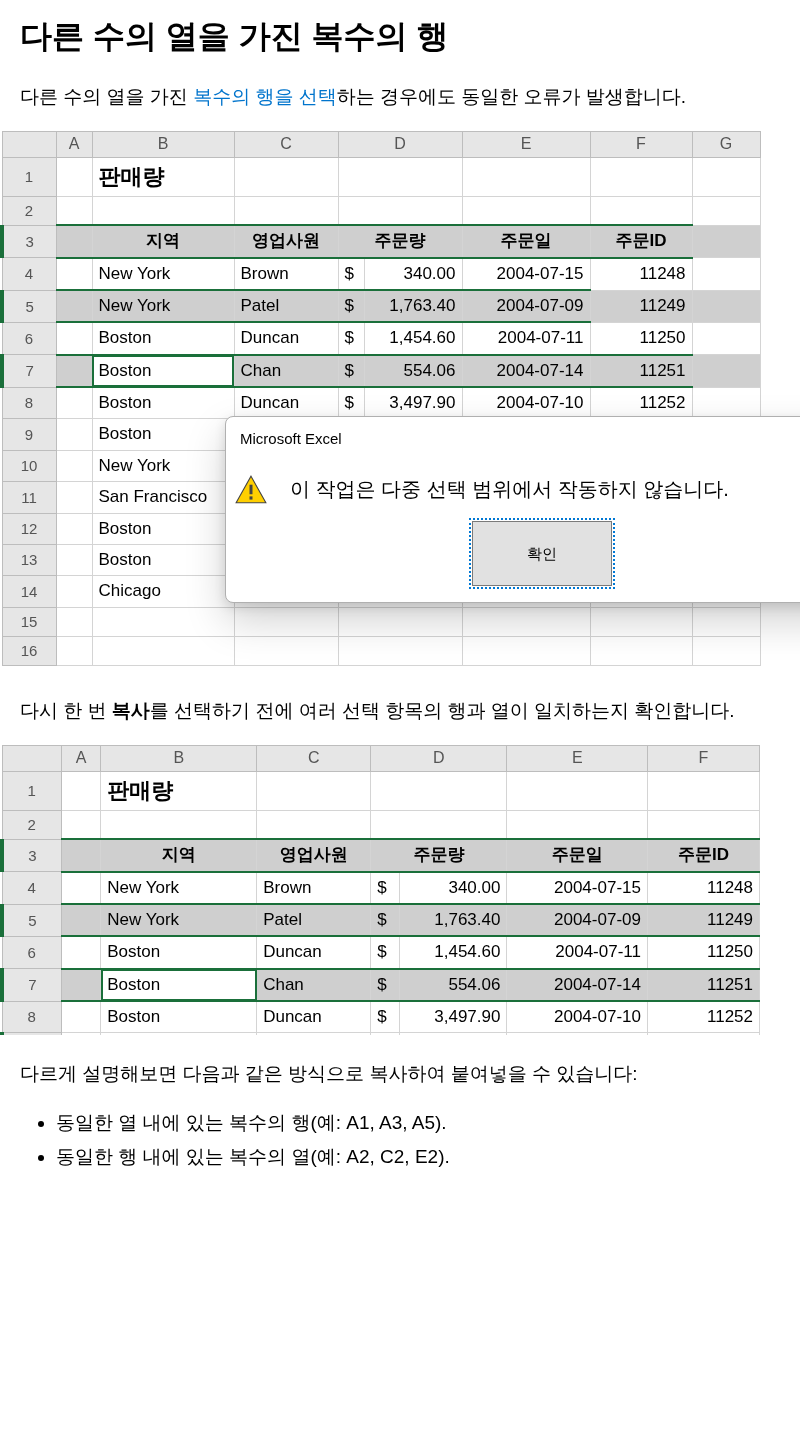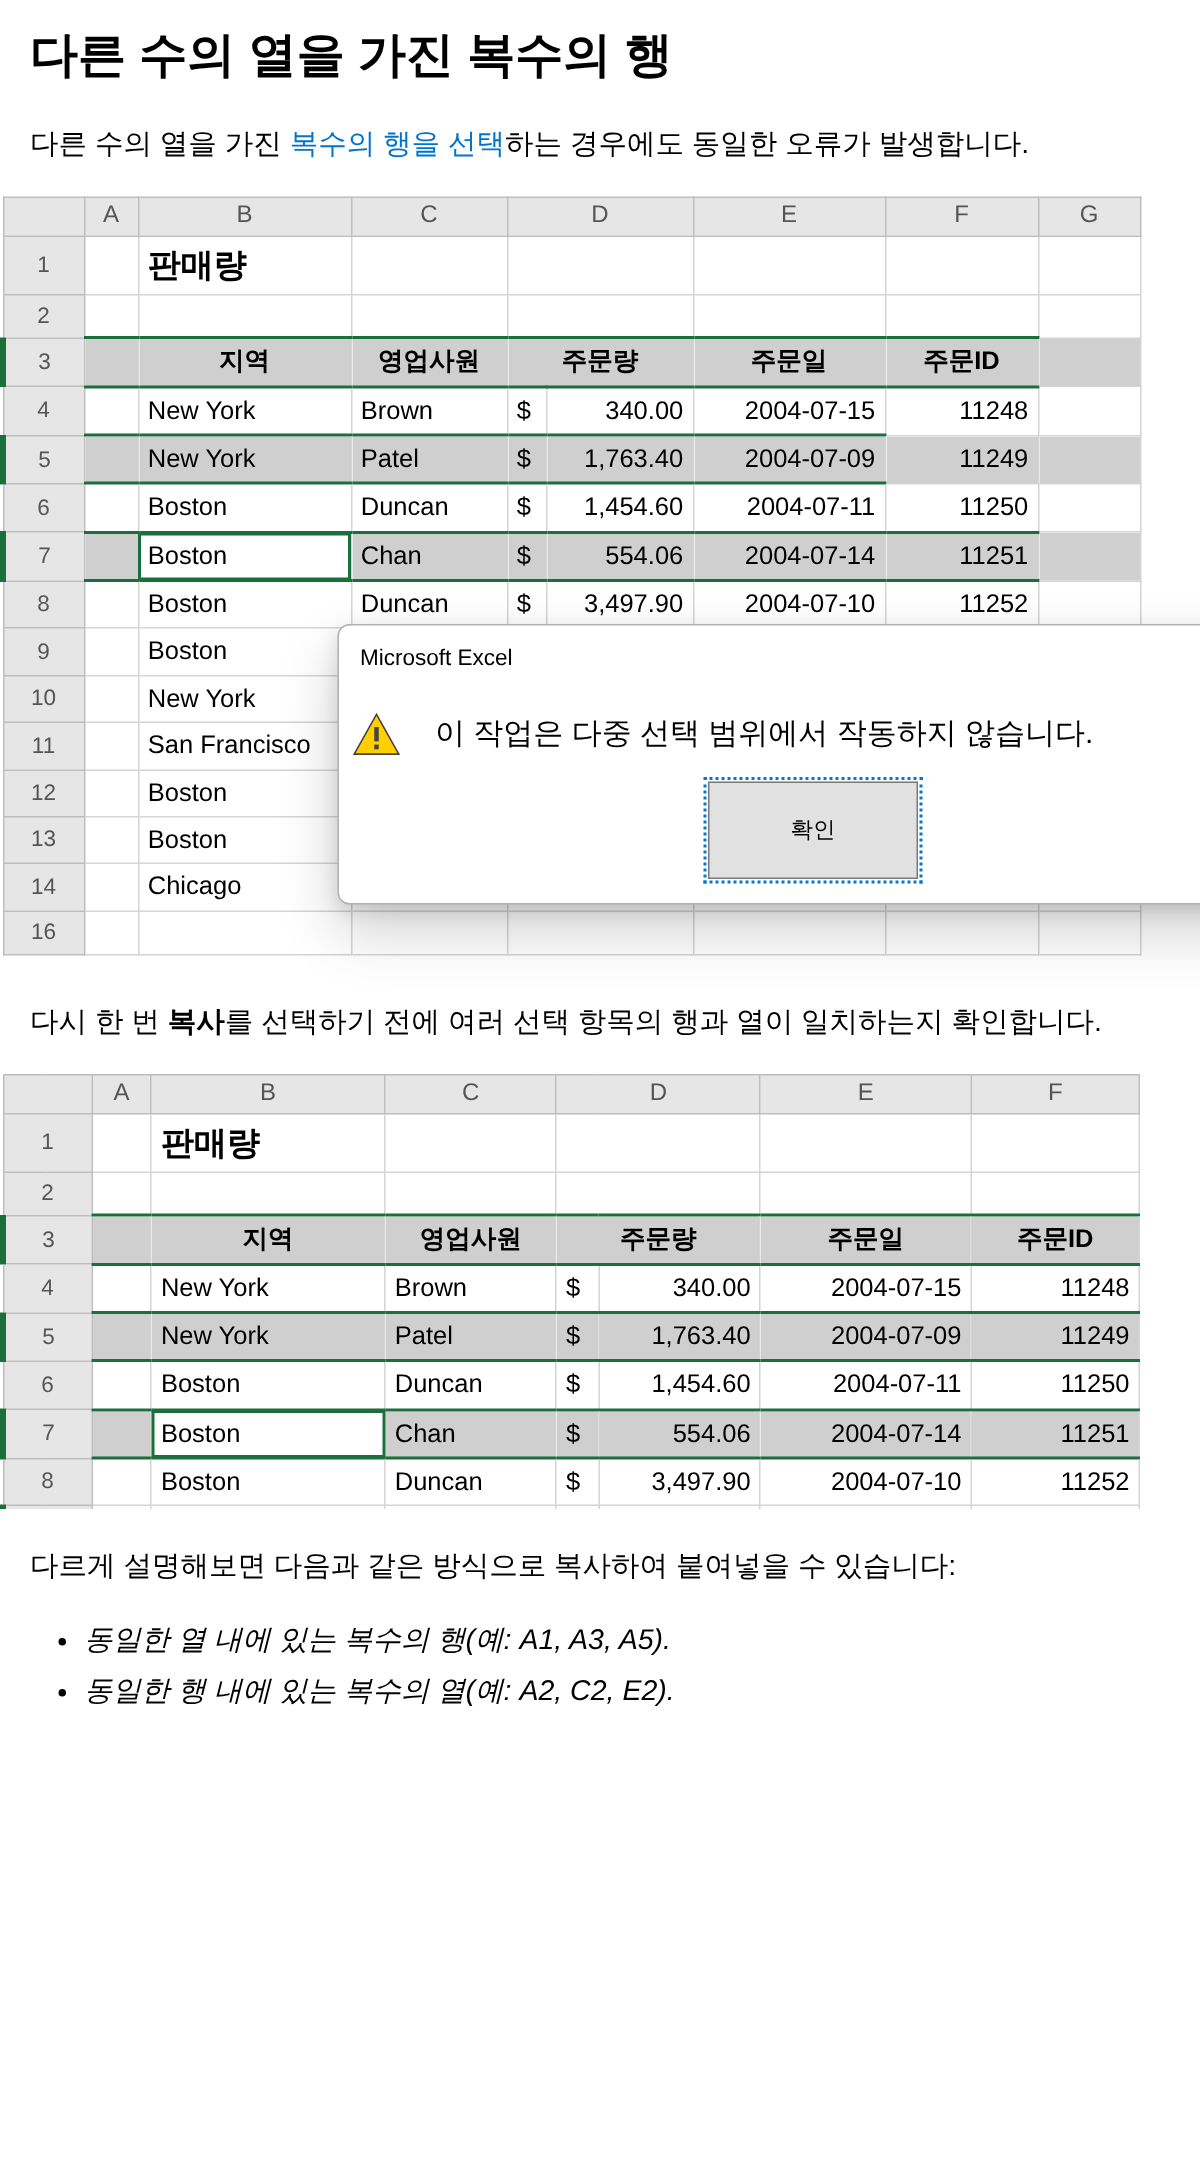--- a/index.html
+++ b/index.html
@@ -124,21 +124,20 @@
       border: 1px solid #7a7a7a;
       outline: 2px dotted #0078d4;
       outline-offset: 1px;
       font-size: 15px;
       text-align: center;
     }
 
     ul.bullets {
       margin: 0 20px 20px 56px;
       list-style: disc;
-      font-style: italic;
     }
     ul.bullets li { margin-bottom: 4px; }
   </style>
 </head>
 <body>
 
 <h1>다른 수의 열을 가진 복수의 행</h1>
 
 <p>
   <span>다른 수의 열을 가진 </span><a href="#" class="link">복수의 행을 선택</a><span>하는 경우에도 동일한 오류가 발생합니다.</span>
@@ -308,20 +307,30 @@
           <td class="rownum" colspan="2">14</td>
           <td class="cell"></td>
           <td class="cell">Chicago</td>
           <td class="cell"></td>
           <td class="cell" colspan="2"></td>
           <td class="cell"></td>
           <td class="cell"></td>
           <td class="cell"></td>
         </tr>
     <tr>
+          <td class="rownum" colspan="2">15</td>
+          <td class="cell"></td>
+          <td class="cell"></td>
+          <td class="cell"></td>
+          <td class="cell" colspan="2"></td>
+          <td class="cell"></td>
+          <td class="cell"></td>
+          <td class="cell"></td>
+        </tr>
+    <tr>
           <td class="rownum" colspan="2">16</td>
           <td class="cell"></td>
           <td class="cell"></td>
           <td class="cell"></td>
           <td class="cell" colspan="2"></td>
           <td class="cell"></td>
           <td class="cell"></td>
           <td class="cell"></td>
         </tr>
   </tbody>

